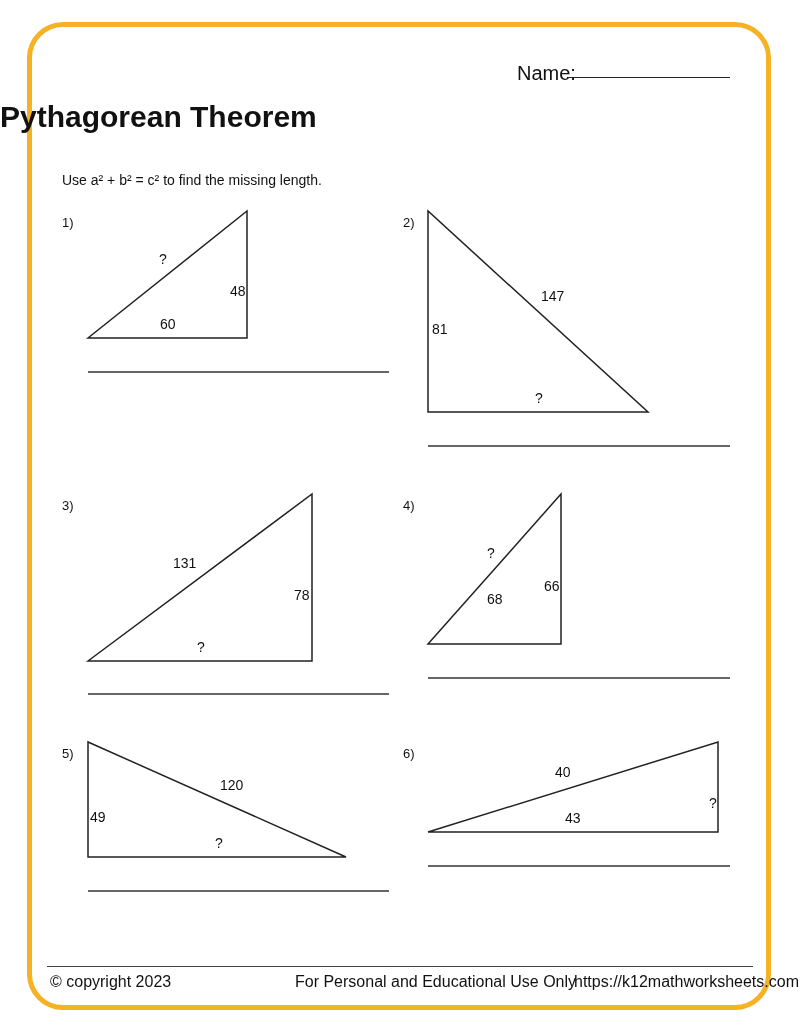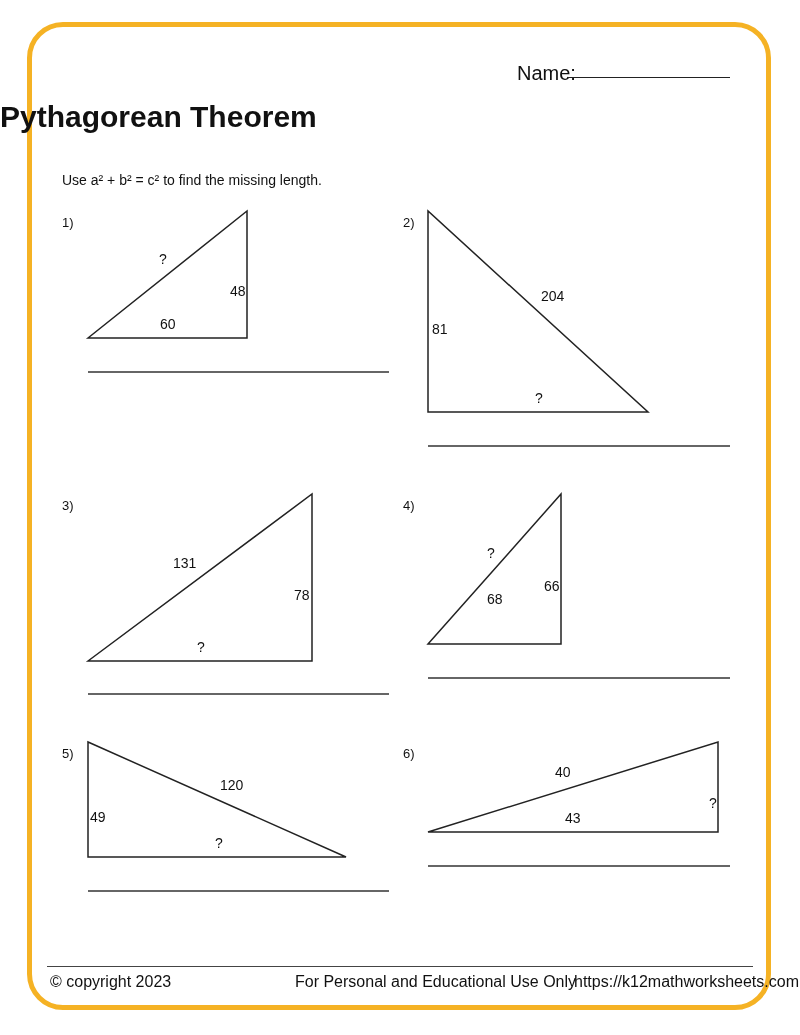--- a/index.html
+++ b/index.html
@@ -50,21 +50,21 @@
     <line x1="428" y1="866" x2="730" y2="866"></line>
   </g>
 </svg>
 
 <span class="num" style="left:62px;top:215px">1)</span>
 <span class="lbl" style="left:159px;top:251px">?</span>
 <span class="lbl" style="left:230px;top:283px">48</span>
 <span class="lbl" style="left:160px;top:316px">60</span>
 
 <span class="num" style="left:403px;top:215px">2)</span>
-<span class="lbl" style="left:541px;top:288px">204</span>
+<span class="lbl" style="left:541px;top:288px">147</span>
 <span class="lbl" style="left:432px;top:321px">81</span>
 <span class="lbl" style="left:535px;top:390px">?</span>
 
 <span class="num" style="left:62px;top:498px">3)</span>
 <span class="lbl" style="left:173px;top:555px">131</span>
 <span class="lbl" style="left:294px;top:587px">78</span>
 <span class="lbl" style="left:197px;top:639px">?</span>
 
 <span class="num" style="left:403px;top:498px">4)</span>
 <span class="lbl" style="left:487px;top:545px">?</span>

